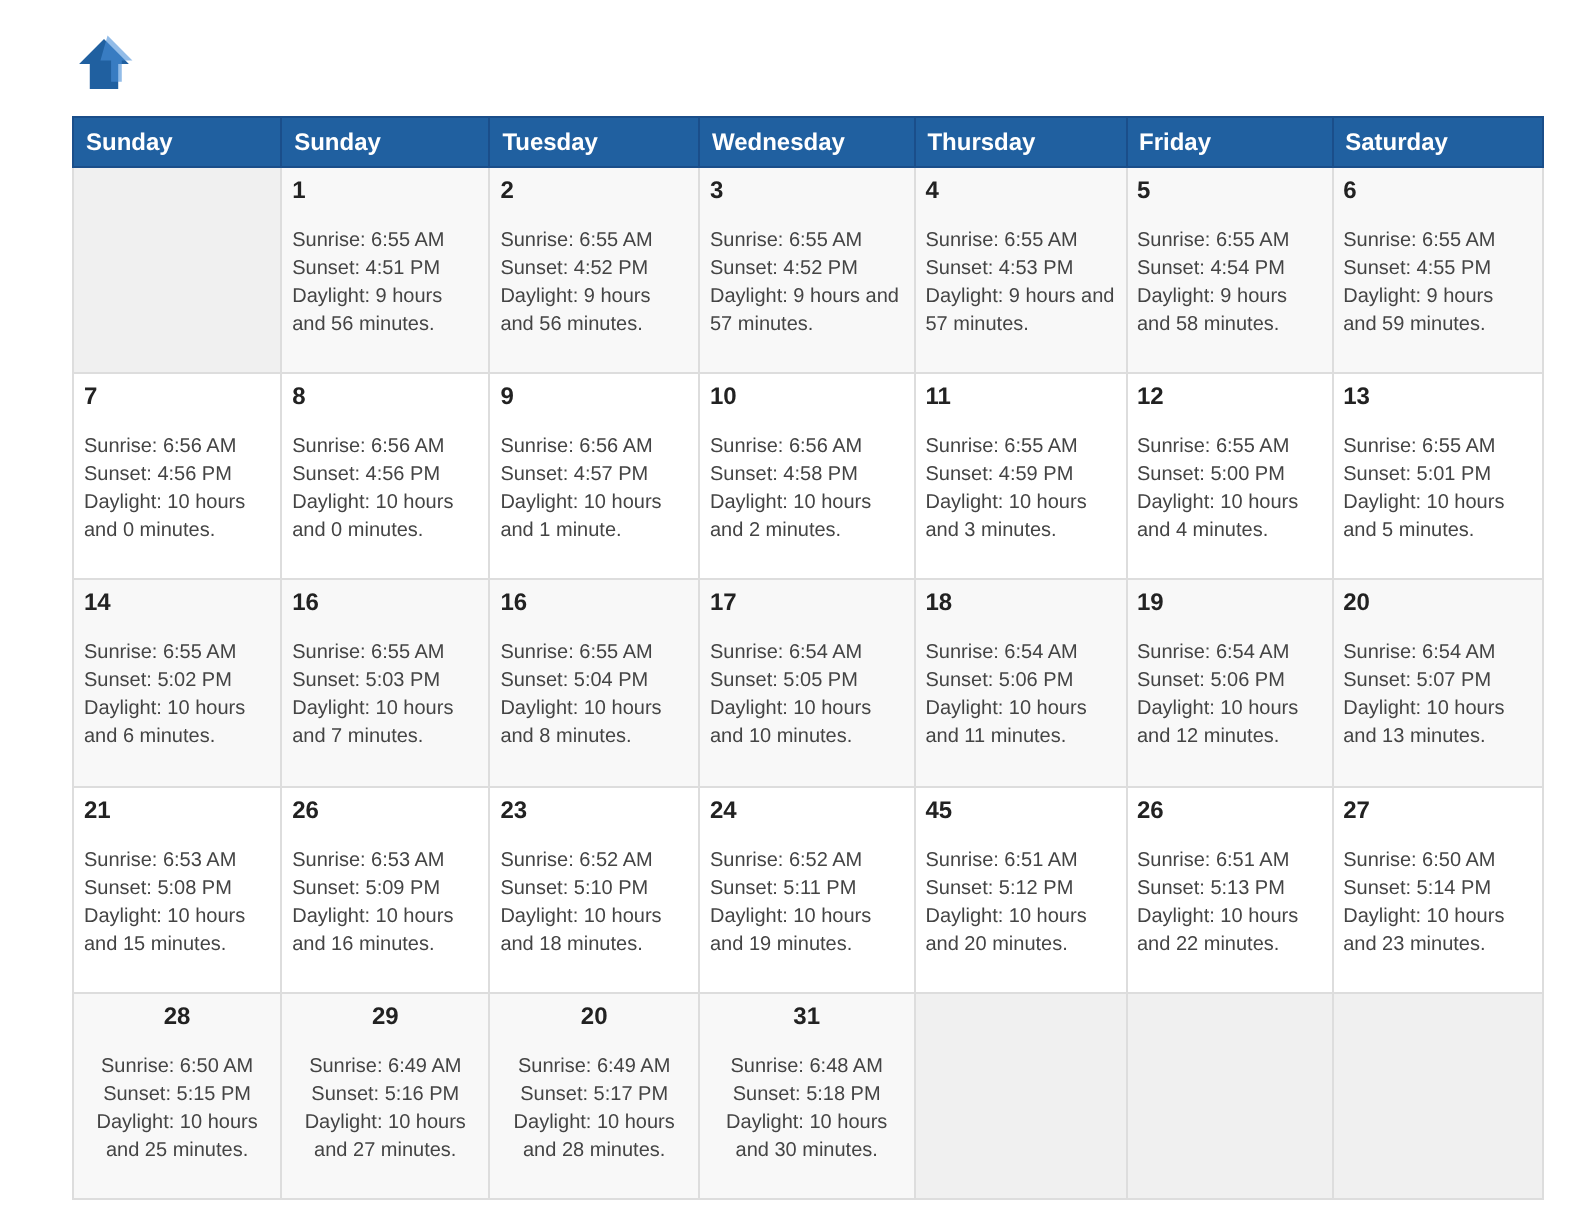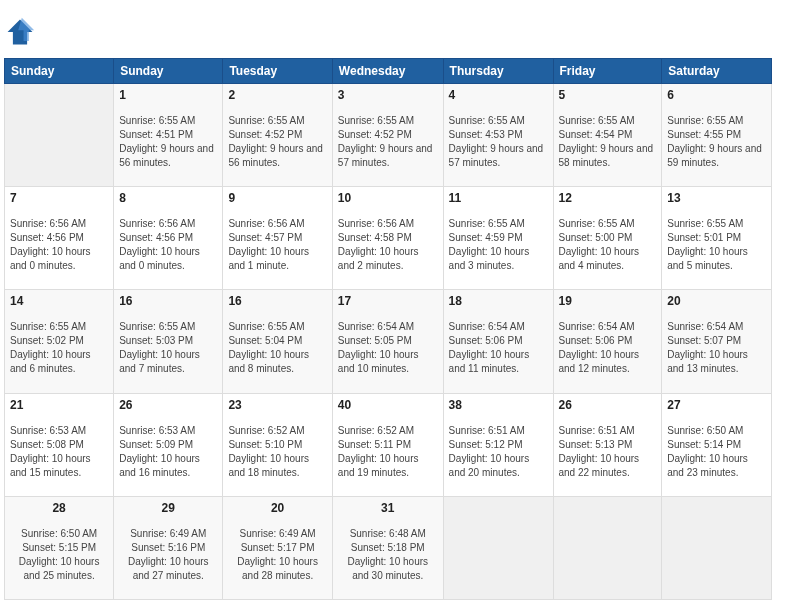--- a/index.html
+++ b/index.html
@@ -6,21 +6,21 @@
     body {
       width: 792px;
       height: 612px;
       font-family: Arial, sans-serif;
       background: #fff;
       overflow: hidden;
     }
     .page {
       width: 792px;
       height: 612px;
-      padding: 16px 20px 12px 4px;
+      padding: 16px 20px 12px 36px;
       display: flex;
       flex-direction: column;
     }
     .header {
       display: flex;
       justify-content: space-between;
       align-items: flex-start;
       margin-bottom: 10px;
     }
     .logo {
@@ -239,25 +239,25 @@
           </td>
           <td>
             <span class="day-number">26</span>
             <div class="day-info">Sunrise: 6:53 AM<br>Sunset: 5:09 PM<br>Daylight: 10 hours and 16 minutes.</div>
           </td>
           <td>
             <span class="day-number">23</span>
             <div class="day-info">Sunrise: 6:52 AM<br>Sunset: 5:10 PM<br>Daylight: 10 hours and 18 minutes.</div>
           </td>
           <td>
-            <span class="day-number">40</span>
+            <span class="day-number">24</span>
             <div class="day-info">Sunrise: 6:52 AM<br>Sunset: 5:11 PM<br>Daylight: 10 hours and 19 minutes.</div>
           </td>
           <td>
-            <span class="day-number">38</span>
+            <span class="day-number">45</span>
             <div class="day-info">Sunrise: 6:51 AM<br>Sunset: 5:12 PM<br>Daylight: 10 hours and 20 minutes.</div>
           </td>
           <td>
             <span class="day-number">26</span>
             <div class="day-info">Sunrise: 6:51 AM<br>Sunset: 5:13 PM<br>Daylight: 10 hours and 22 minutes.</div>
           </td>
           <td>
             <span class="day-number">27</span>
             <div class="day-info">Sunrise: 6:50 AM<br>Sunset: 5:14 PM<br>Daylight: 10 hours and 23 minutes.</div>
           </td>

